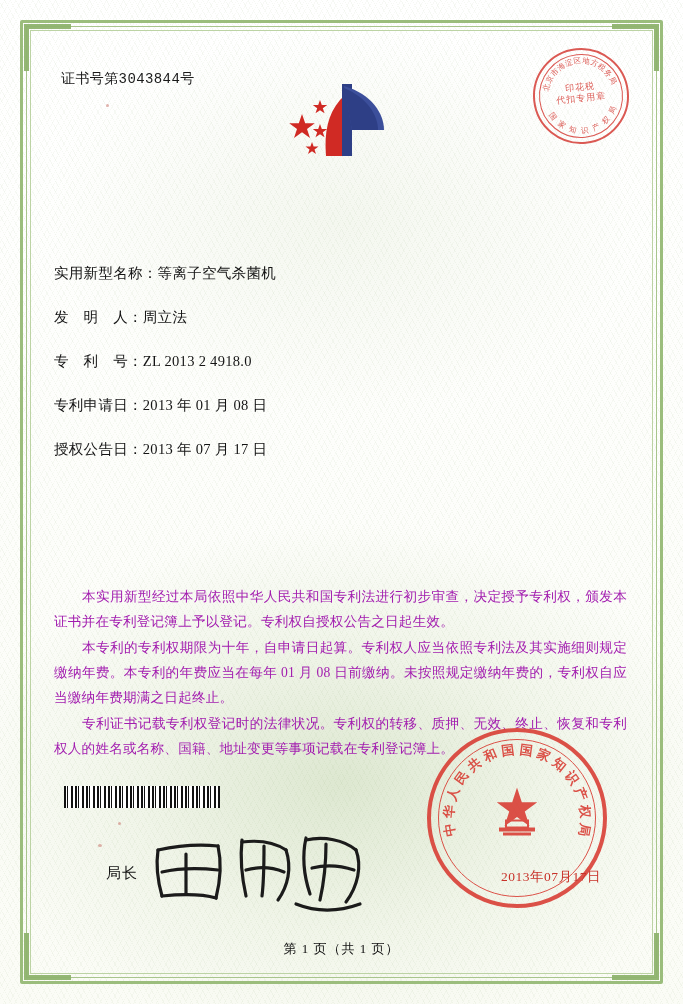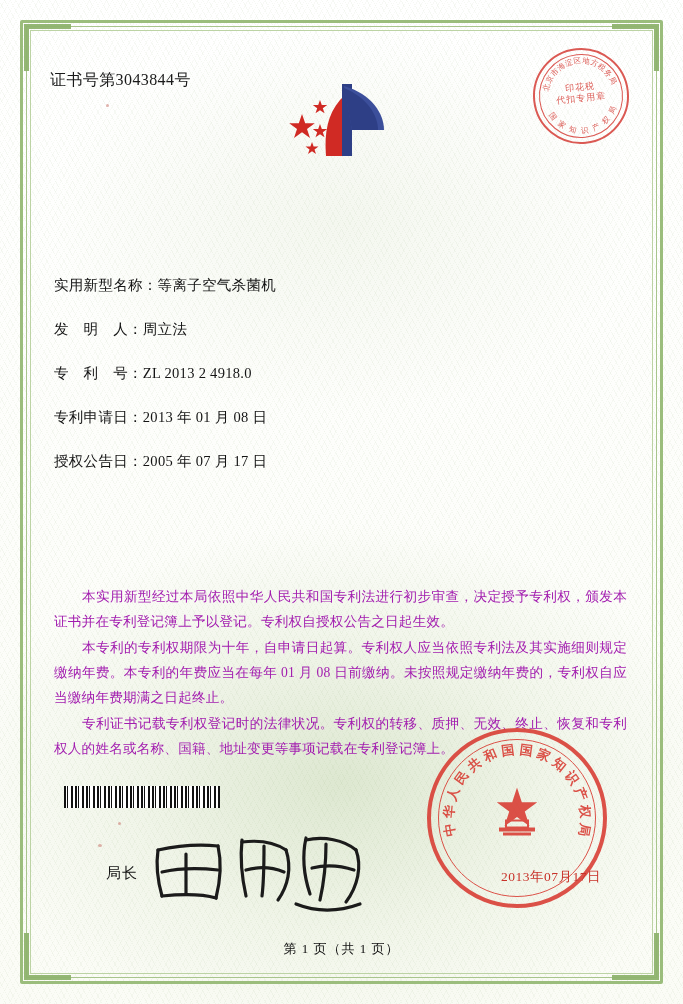--- a/index.html
+++ b/index.html
@@ -62,26 +62,27 @@
   .corner.bl { left: 24px; bottom: 24px; border-left-width: 5px; border-bottom-width: 5px; }
   .corner.br { right: 24px; bottom: 24px; border-right-width: 5px; border-bottom-width: 5px; }
 
   .content {
     position: absolute;
     left: 46px; top: 44px; right: 46px; bottom: 44px;
   }
 
   .cert-no {
     position: absolute;
-    left: 4px;
+    left: 15px;
     top: 26px;
-    font-size: 16px;
+    font-size: 14px;
     color: #1a1a1a;
     letter-spacing: 0.4px;
     white-space: nowrap;
+    font-family: Liberation Mono, monospace;
   }
 
   
   .top-stamp {
     position: absolute;
     right: 8px;
     top: 4px;
     width: 92px;
     height: 92px;
     border-radius: 50%;
@@ -138,21 +139,21 @@
     font-weight: bold;
     letter-spacing: 6px;
     color: #111;
     font-family: "Liberation Serif", "DejaVu Serif", serif;
   }
 
   .fields {
     position: absolute;
     left: 8px;
     right: 8px;
-    top: 232px;
+    top: 220px;
   }
   .field {
     font-size: 14.5px;
     color: #141414;
     margin-bottom: 25px;
     letter-spacing: 0.3px;
     white-space: nowrap;
   }
   .field .flabel {
     display: inline-block;
@@ -344,21 +345,21 @@
       <div class="field">
         <span class="flabel">发　明　人：</span><span class="fvalue">周立法</span>
       </div>
       <div class="field">
         <span class="flabel">专　利　号：</span><span class="fvalue">ZL 2013 2 4918.0</span>
       </div>
       <div class="field">
         <span class="flabel">专利申请日：</span><span class="fvalue">2013 年 01 月 08 日</span>
       </div>
       <div class="field">
-        <span class="flabel">授权公告日：</span><span class="fvalue">2005 年 07 月 17 日</span>
+        <span class="flabel">授权公告日：</span><span class="fvalue">2013 年 07 月 17 日</span>
       </div>
     </div>
 
     <div class="body-text">
       <p>本实用新型经过本局依照中华人民共和国专利法进行初步审查，决定授予专利权，颁发本证书并在专利登记簿上予以登记。专利权自授权公告之日起生效。</p>
       <p>本专利的专利权期限为十年，自申请日起算。专利权人应当依照专利法及其实施细则规定缴纳年费。本专利的年费应当在每年 01 月 08 日前缴纳。未按照规定缴纳年费的，专利权自应当缴纳年费期满之日起终止。</p>
       <p>专利证书记载专利权登记时的法律状况。专利权的转移、质押、无效、终止、恢复和专利权人的姓名或名称、国籍、地址变更等事项记载在专利登记簿上。</p>
     </div>
 
     <div class="barcode"></div>

